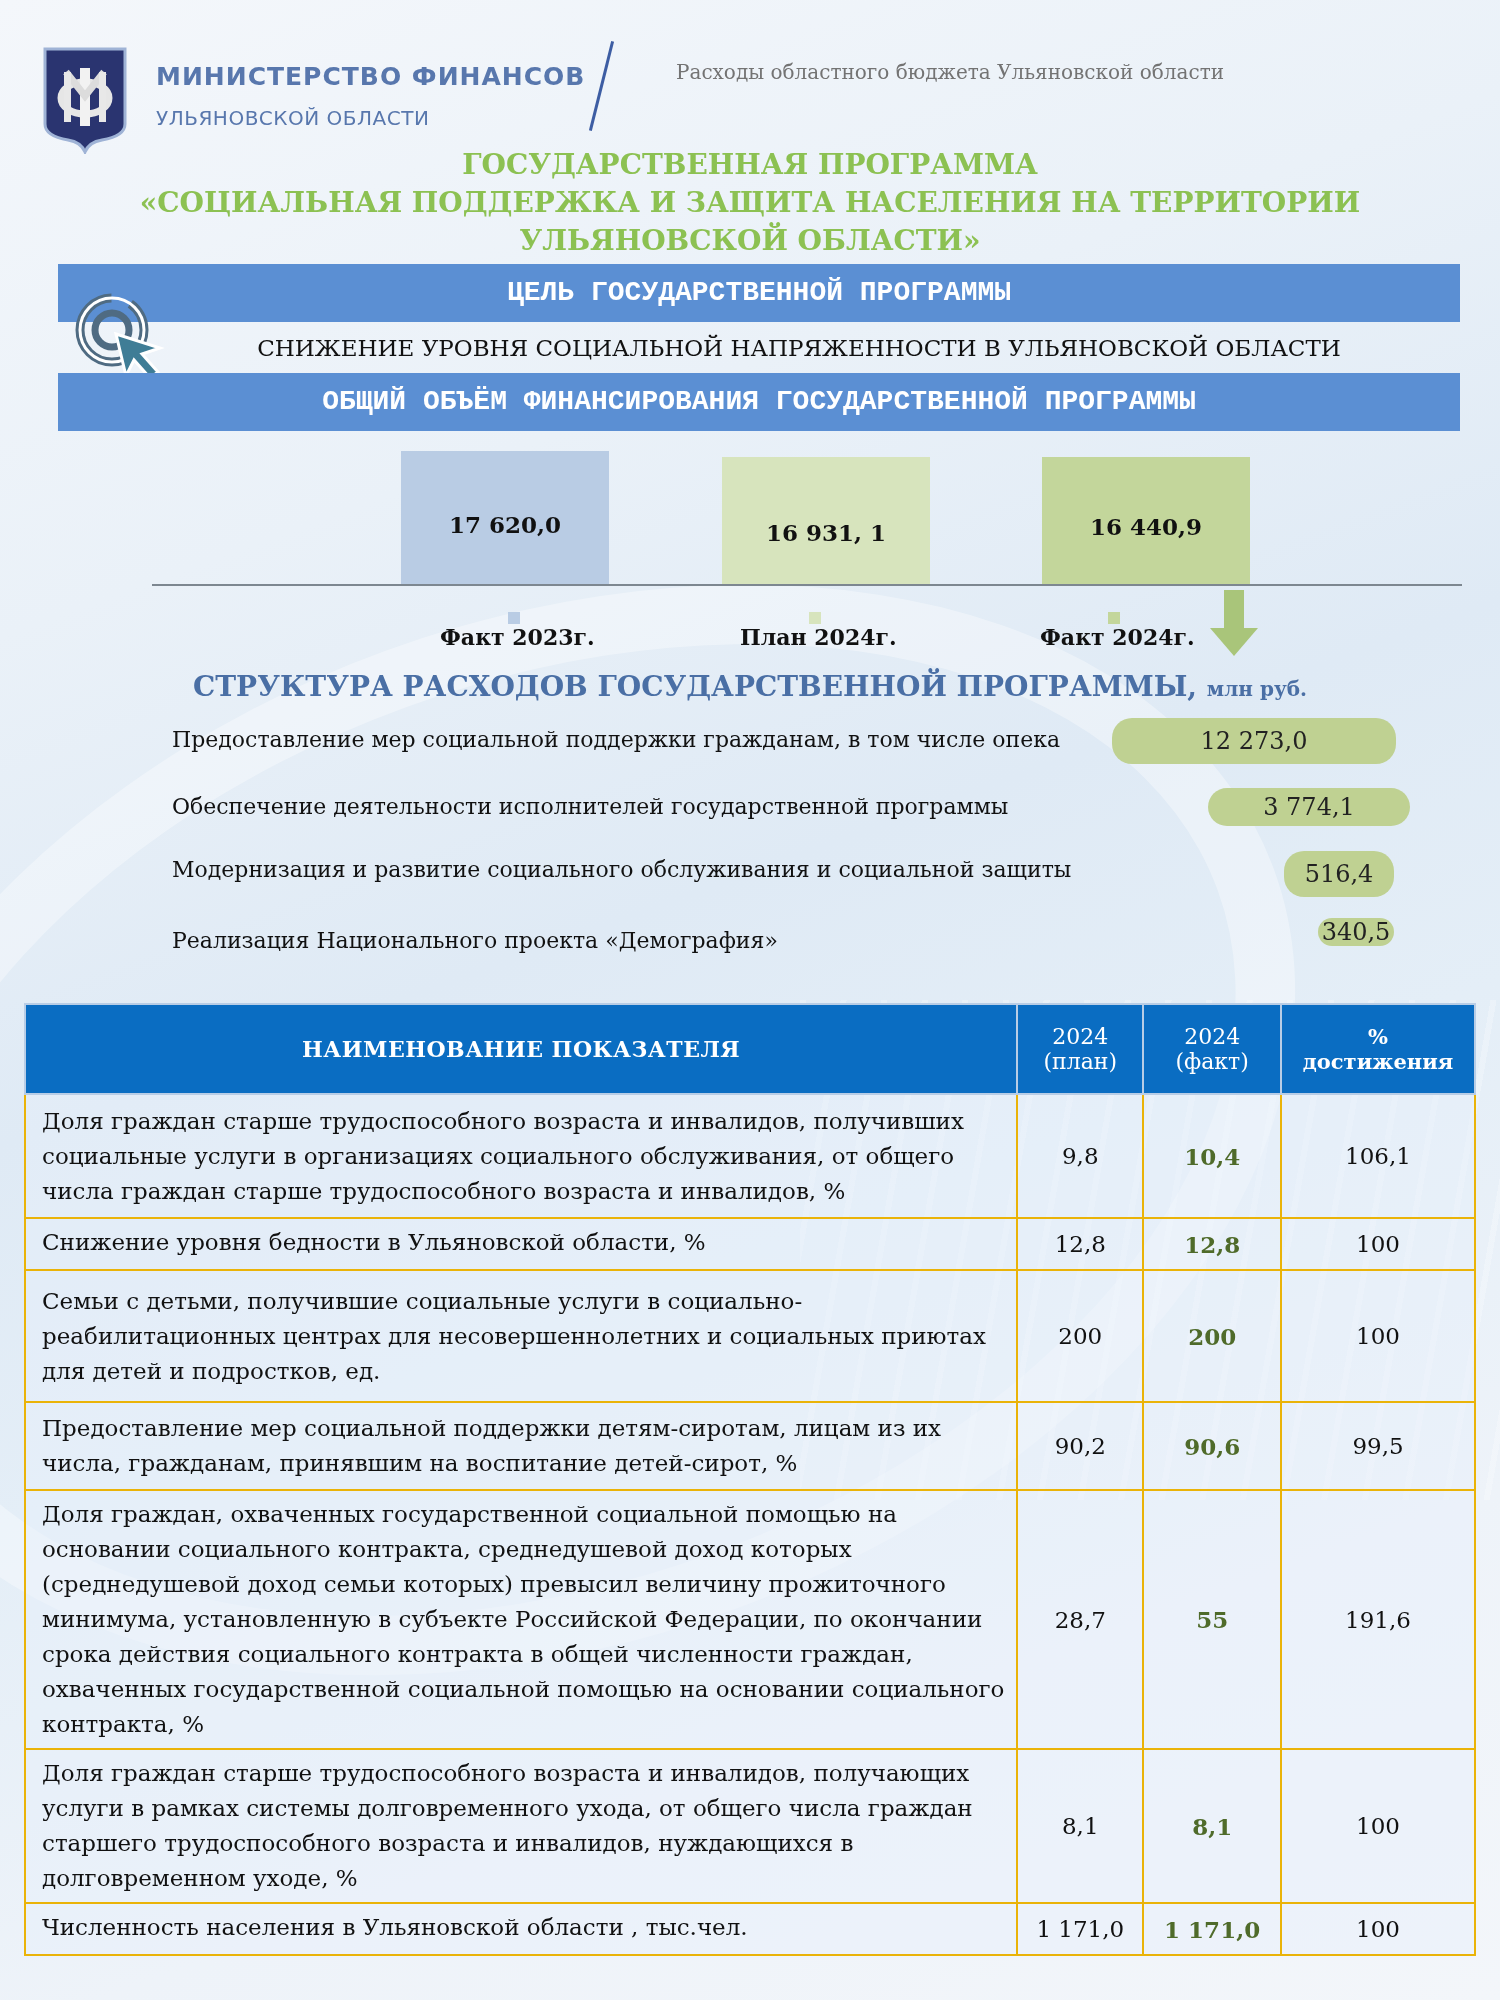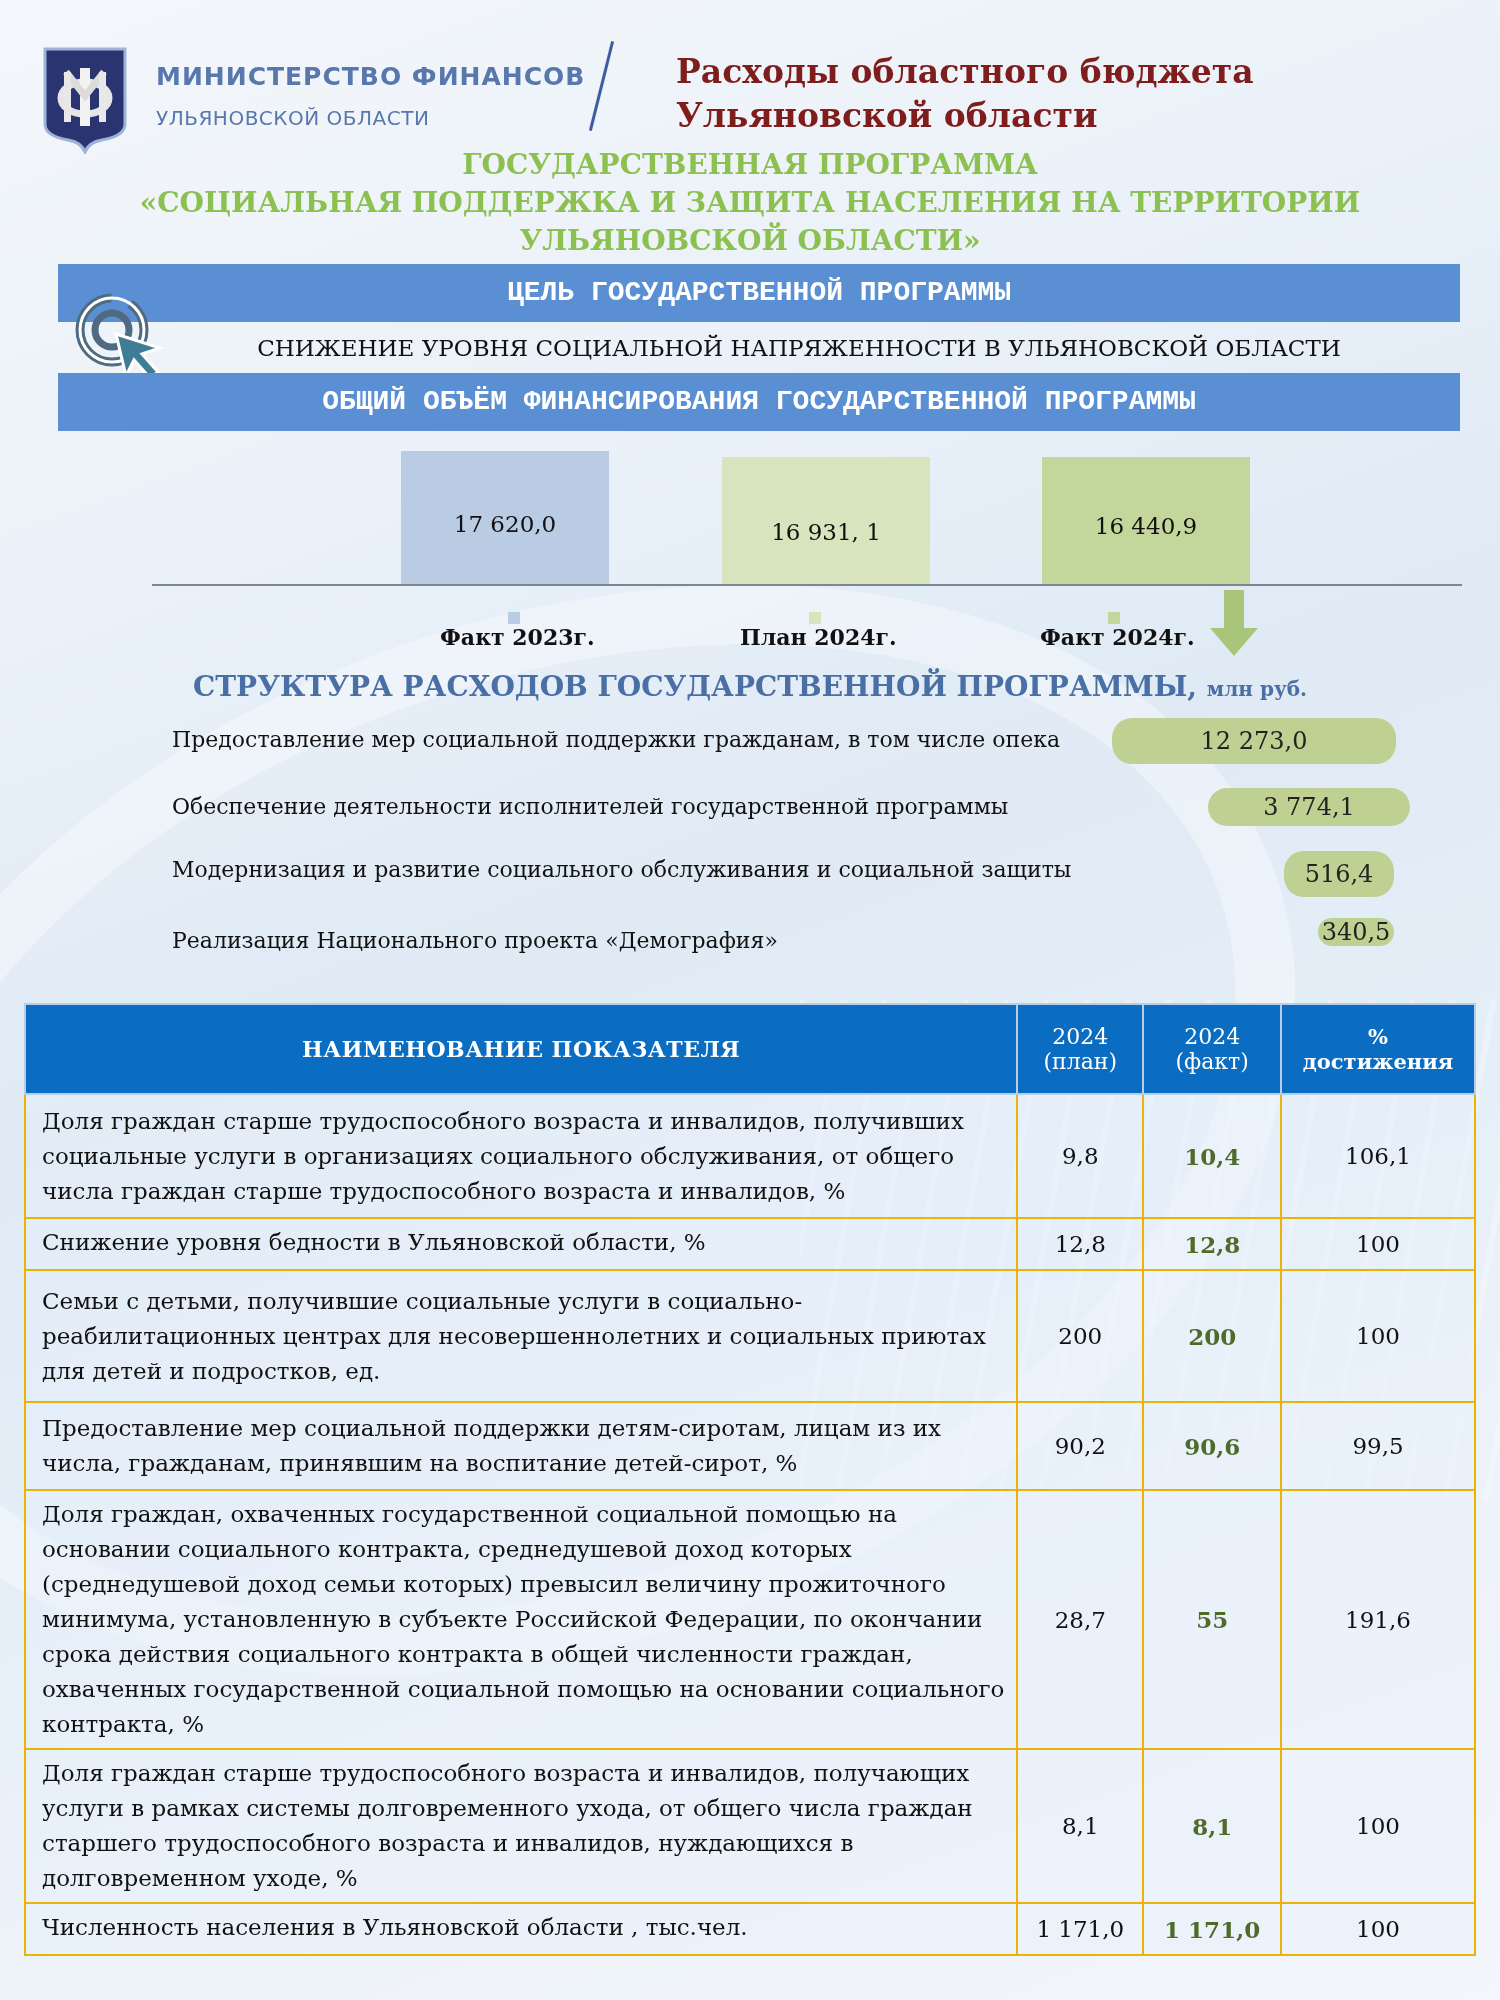--- a/index.html
+++ b/index.html
@@ -31,22 +31,22 @@
   }
   .ministry-sub {
     left: 156px; top: 106px; font-family: "DejaVu Sans", sans-serif;
     font-size: 20px; color: #5877ad; letter-spacing: 0.5px;
   }
   .header-slash {
     left: 600px; top: 40px; width: 3px; height: 92px; background: #3d5da3;
     transform: rotate(14deg); transform-origin: center;
   }
   .page-title {
-    left: 676px; top: 50px; width: 780px; font-family: "DejaVu Serif", serif; font-weight: bold;
-    font-size: 33px; line-height: 44px; color: #7f1d1d;
+    left: 676px; top: 50px; width: 780px; font-family: "DejaVu Serif", serif; font-weight: normal;
+    font-size: 20px; line-height: 44px; color: #737373;
   }
 
   .program-title {
     left: 0; top: 146px; width: 1500px; text-align: center;
     font-family: "DejaVu Serif", serif; font-weight: bold; font-size: 28px; line-height: 38px;
     color: #8cc152;
   }
 
   
   .blue-bar {
@@ -60,21 +60,21 @@
     padding-left: 80px; box-sizing: border-box;
   }
   .fund-bar { top: 373px; height: 58px; line-height: 58px; font-size: 28px; }
   .target-icon { left: 72px; top: 286px; width: 96px; height: 96px; }
 
   
   .chart-axis { left: 152px; top: 584px; width: 1310px; height: 2px; background: #7d8790; }
   .bar { bottom: calc(2000px - 584px); width: 208px; }
   .bar-value {
     position: absolute; left: 0; width: 100%; text-align: center;
-    font-family: "DejaVu Serif", serif; font-weight: normal; font-size: 23px; color: #111;
+    font-family: "DejaVu Serif", serif; font-weight: bold; font-size: 23px; color: #111;
   }
   .legend-item {
     top: 612px; font-family: "DejaVu Serif", serif; font-weight: bold; font-size: 22px; color: #111;
     display: flex; align-items: center; flex-direction: column;
   }
   .legend-swatch { width: 12px; height: 12px; margin-right: 6px; display: inline-block; }
   .down-arrow { left: 1210px; top: 590px; width: 48px; height: 66px; }
 
   
   .struct-title {

